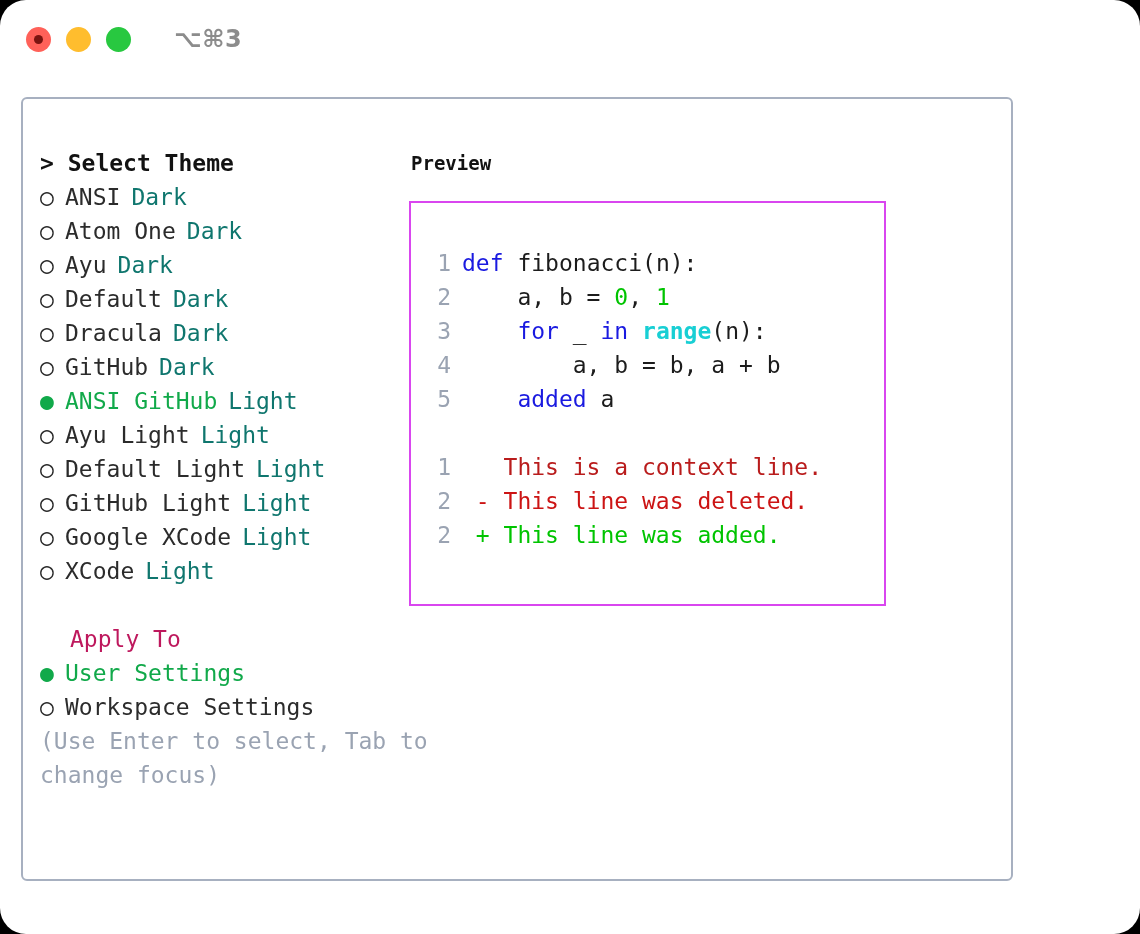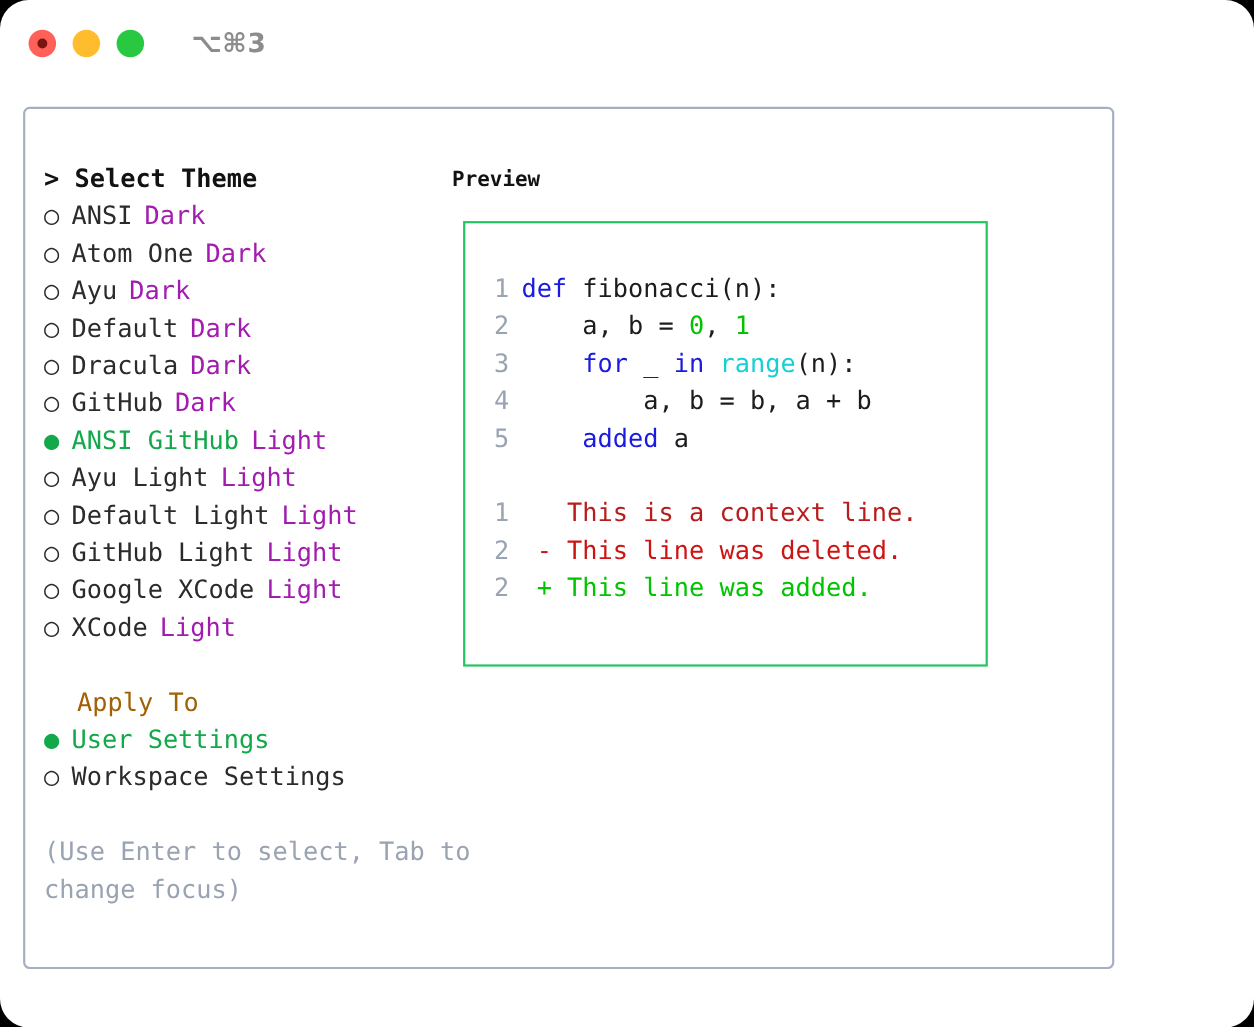--- a/index.html
+++ b/index.html
@@ -114,77 +114,75 @@
     line-height: 34px;
     color: #2b2b2b;
     white-space: pre;
   }
   .opt .marker {
     width: 25px;
     flex: none;
     color: #2b2b2b;
   }
   .opt .opt-name { color: #2b2b2b; }
-  .opt .opt-kind { color: #a21caf; margin-left: 11px; }
+  .opt .opt-kind { color: #0f766e; margin-left: 11px; }
   .opt.selected .marker { color: #11a94a; }
   .opt.selected .opt-name { color: #11a94a; }
 
   .section-gap { height: 34px; }
 
   .subsection-title {
     font-size: 23px;
-    color: #a16207;
+    color: #be185d;
     line-height: 34px;
     padding-left: 30px;
     white-space: pre;
   }
 
   .hint {
-    margin-top: 34px;
     font-size: 23px;
     line-height: 34px;
     color: #9aa3b2;
     width: 420px;
     white-space: pre-wrap;
   }
 
   
   .preview-title {
     font-size: 19px;
     font-weight: bold;
     color: #121212;
     line-height: 34px;
     margin-left: 2px;
   }
   .preview-box {
     margin-top: 21px;
     width: 477px;
     height: 405px;
-    border: 2px solid #22c55e;
+    border: 2px solid #d946ef;
     box-sizing: border-box;
     padding: 43px 0 0 18px;
-    margin-left: 12px;
   }
   .code-line {
     font-size: 23px;
     line-height: 34px;
     white-space: pre;
   }
   .ln {
     color: #9aa3b2;
     display: inline-block;
     width: 22px;
     text-align: right;
     margin-right: 11px;
   }
   .tok-kw   { color: #1a1ae0; }
   .tok-fn   { color: #1c1c1c; }
   .tok-plain{ color: #1c1c1c; }
   .tok-num  { color: #00c400; }
-  .tok-builtin { color: #18cfd4; }
+  .tok-builtin { color: #18cfd4; font-weight: bold; }
   .diff-gap { height: 34px; }
   .diff-ctx { color: #b91c1c; }
   .diff-del { color: #cc1414; }
   .diff-add { color: #00c400; }
 </style>
 </head>
 <body>
 
 <div class="window">
 

